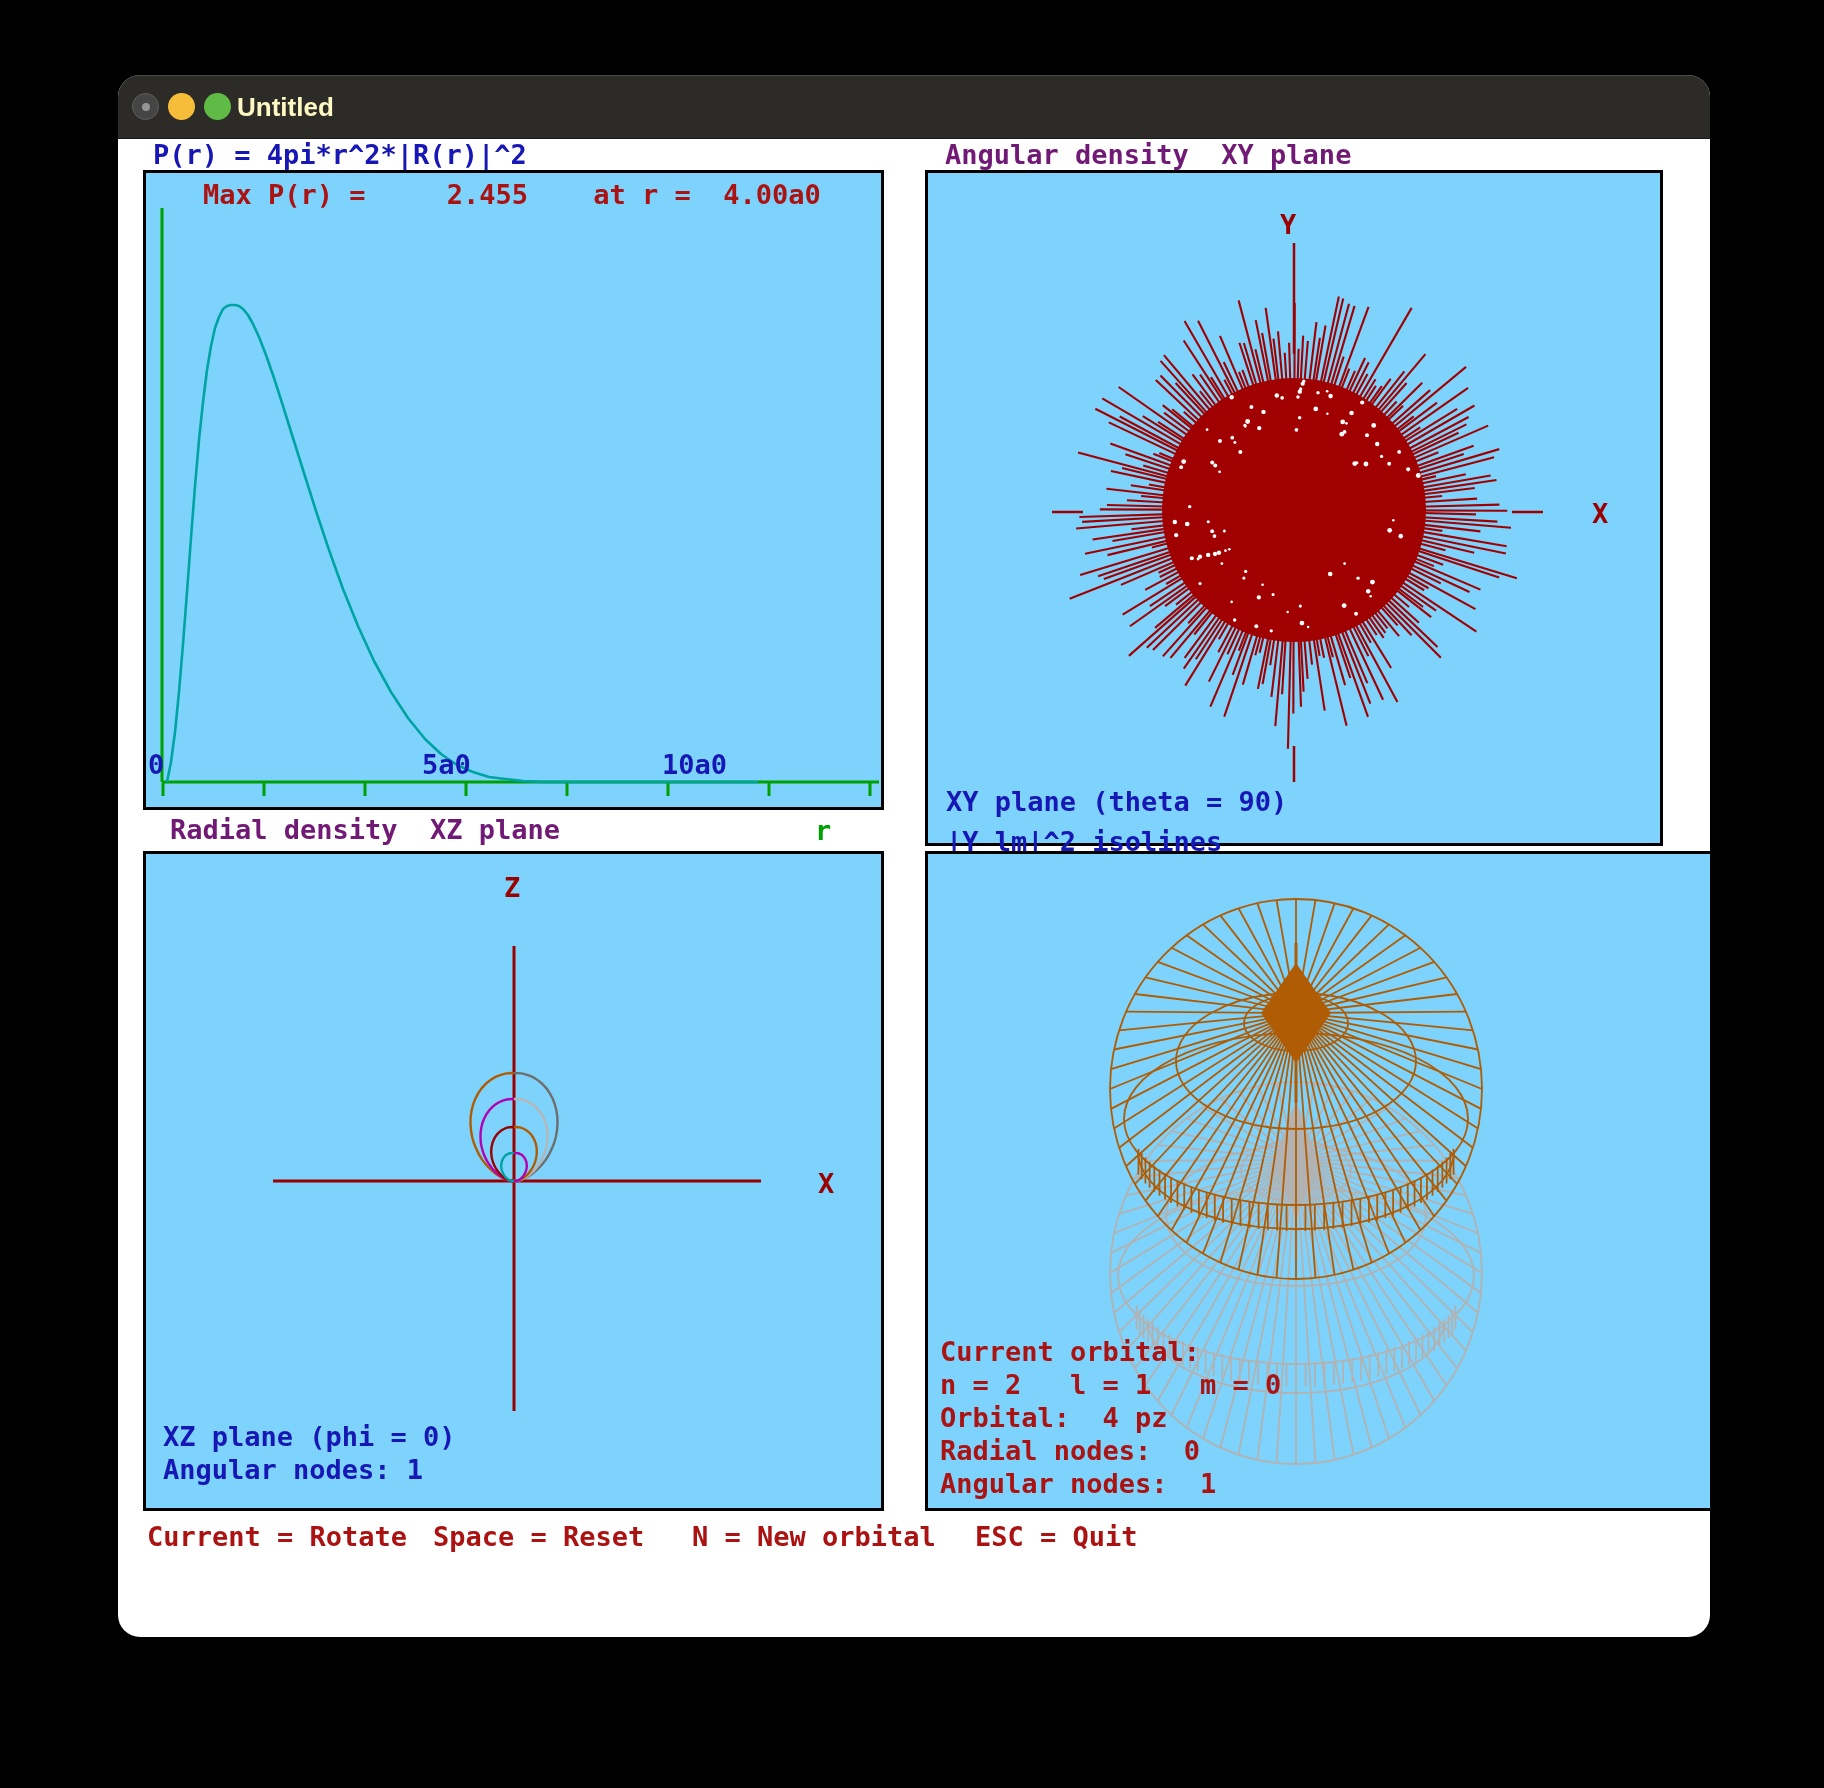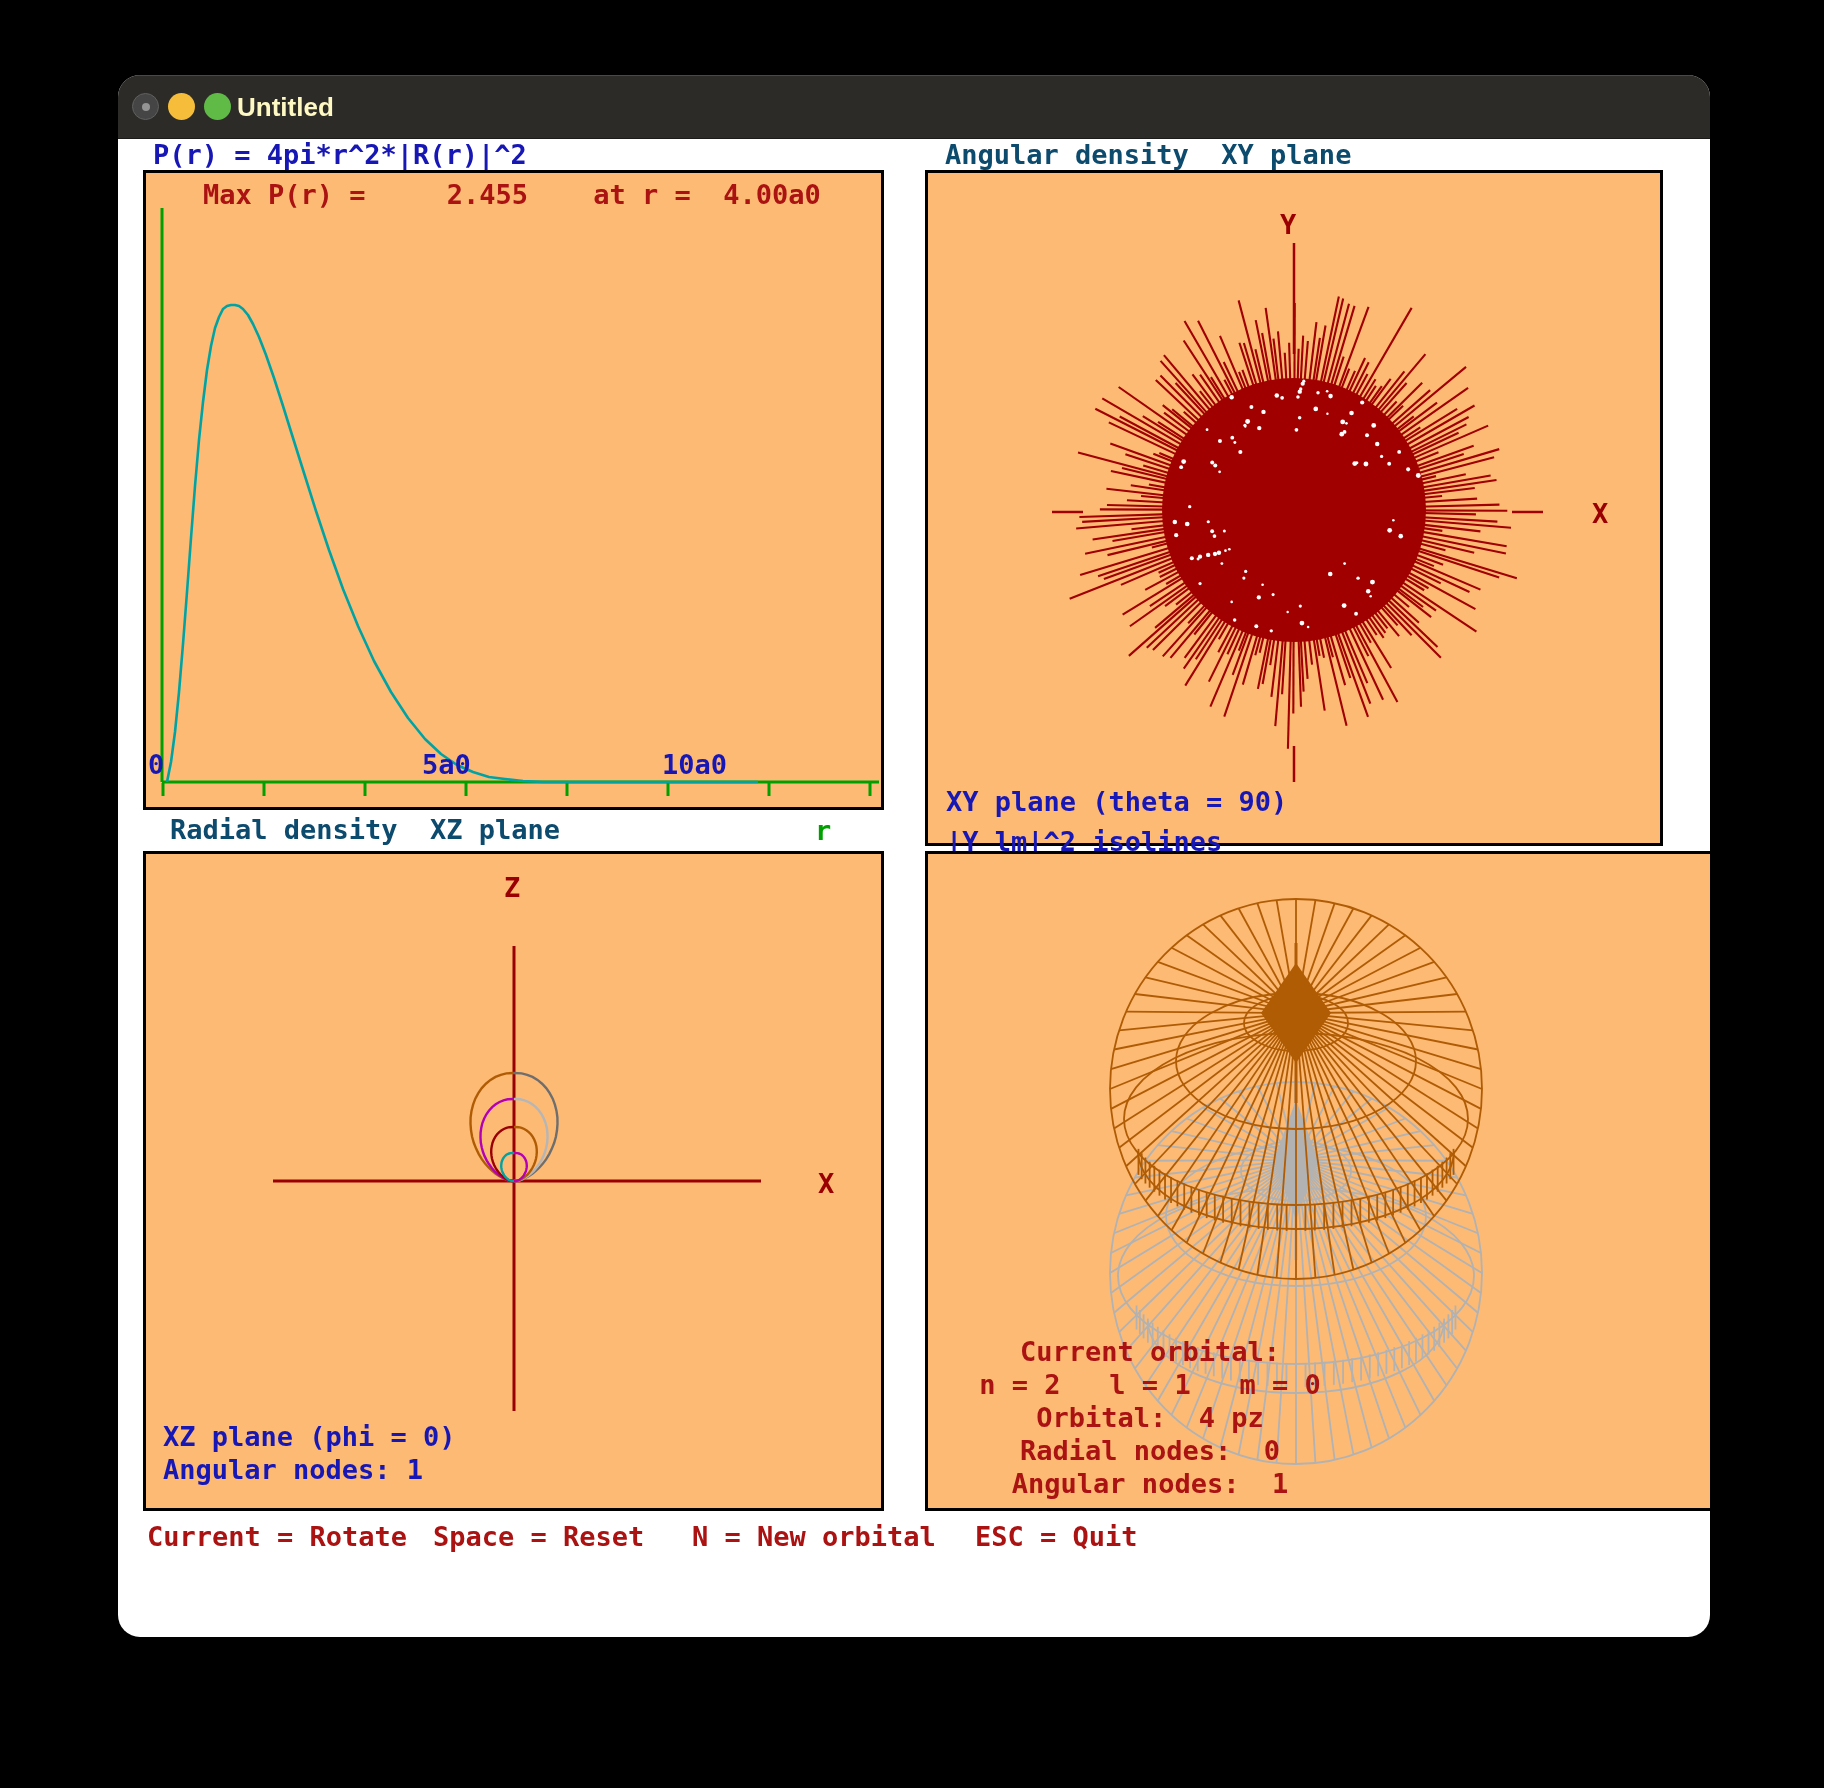--- a/index.html
+++ b/index.html
@@ -10,31 +10,31 @@
   .titlebar{position:absolute;left:0;top:0;width:100%;height:63px;background:#2d2b28;
             border-bottom:1px solid #1c1b1a;box-shadow:inset 0 1px 0 #4a4947;}
   .tl-btn{position:absolute;top:18px;width:27px;height:27px;border-radius:50%;}
   .tl-close{left:14px;background:#454545;border:1px solid #606060;box-sizing:border-box;}
   .tl-close::after{content:"";position:absolute;left:8.5px;top:8.5px;width:8px;height:8px;
             border-radius:50%;background:#949494;}
   .tl-min{left:50px;background:#f5bd39;}
   .tl-max{left:86px;background:#5fbb46;}
   .title{position:absolute;left:119px;top:17px;font-family:"Liberation Sans",sans-serif;
          font-weight:bold;font-size:26px;color:#fef9c3;}
-  .panel{position:absolute;border:3px solid #000;box-sizing:border-box;background:#fdba74;text-align:center;}
+  .panel{position:absolute;border:3px solid #000;box-sizing:border-box;background:#7dd3fc;}
   #panel-radial{left:25px;top:95px;width:741px;height:640px;}
   #panel-xy{left:807px;top:95px;width:738px;height:676px;}
   #panel-xz{left:25px;top:776px;width:741px;height:660px;}
   #panel-o3d{left:807px;top:776px;width:812px;height:660px;}
   .panel svg{position:absolute;left:-3px;top:-3px;}
   .t{position:absolute;font-weight:bold;font-size:27px;line-height:27px;white-space:pre;}
   .blue{color:#1717b5;}
   .red{color:#ab1212;}
   .darkred{color:#9b0000;}
-  .black{color:#0c4a6e;}
+  .black{color:#701a75;}
   .green{color:#00a000;}
   .hdr{position:absolute;font-weight:bold;font-size:27px;line-height:27px;white-space:pre;}
   .o3d-line{position:absolute;left:12px;width:420px;font-weight:bold;font-size:27px;
             line-height:27px;white-space:pre;color:#ab1212;}
 </style>
 </head>
 <body>
 
 <div class="window">
 

